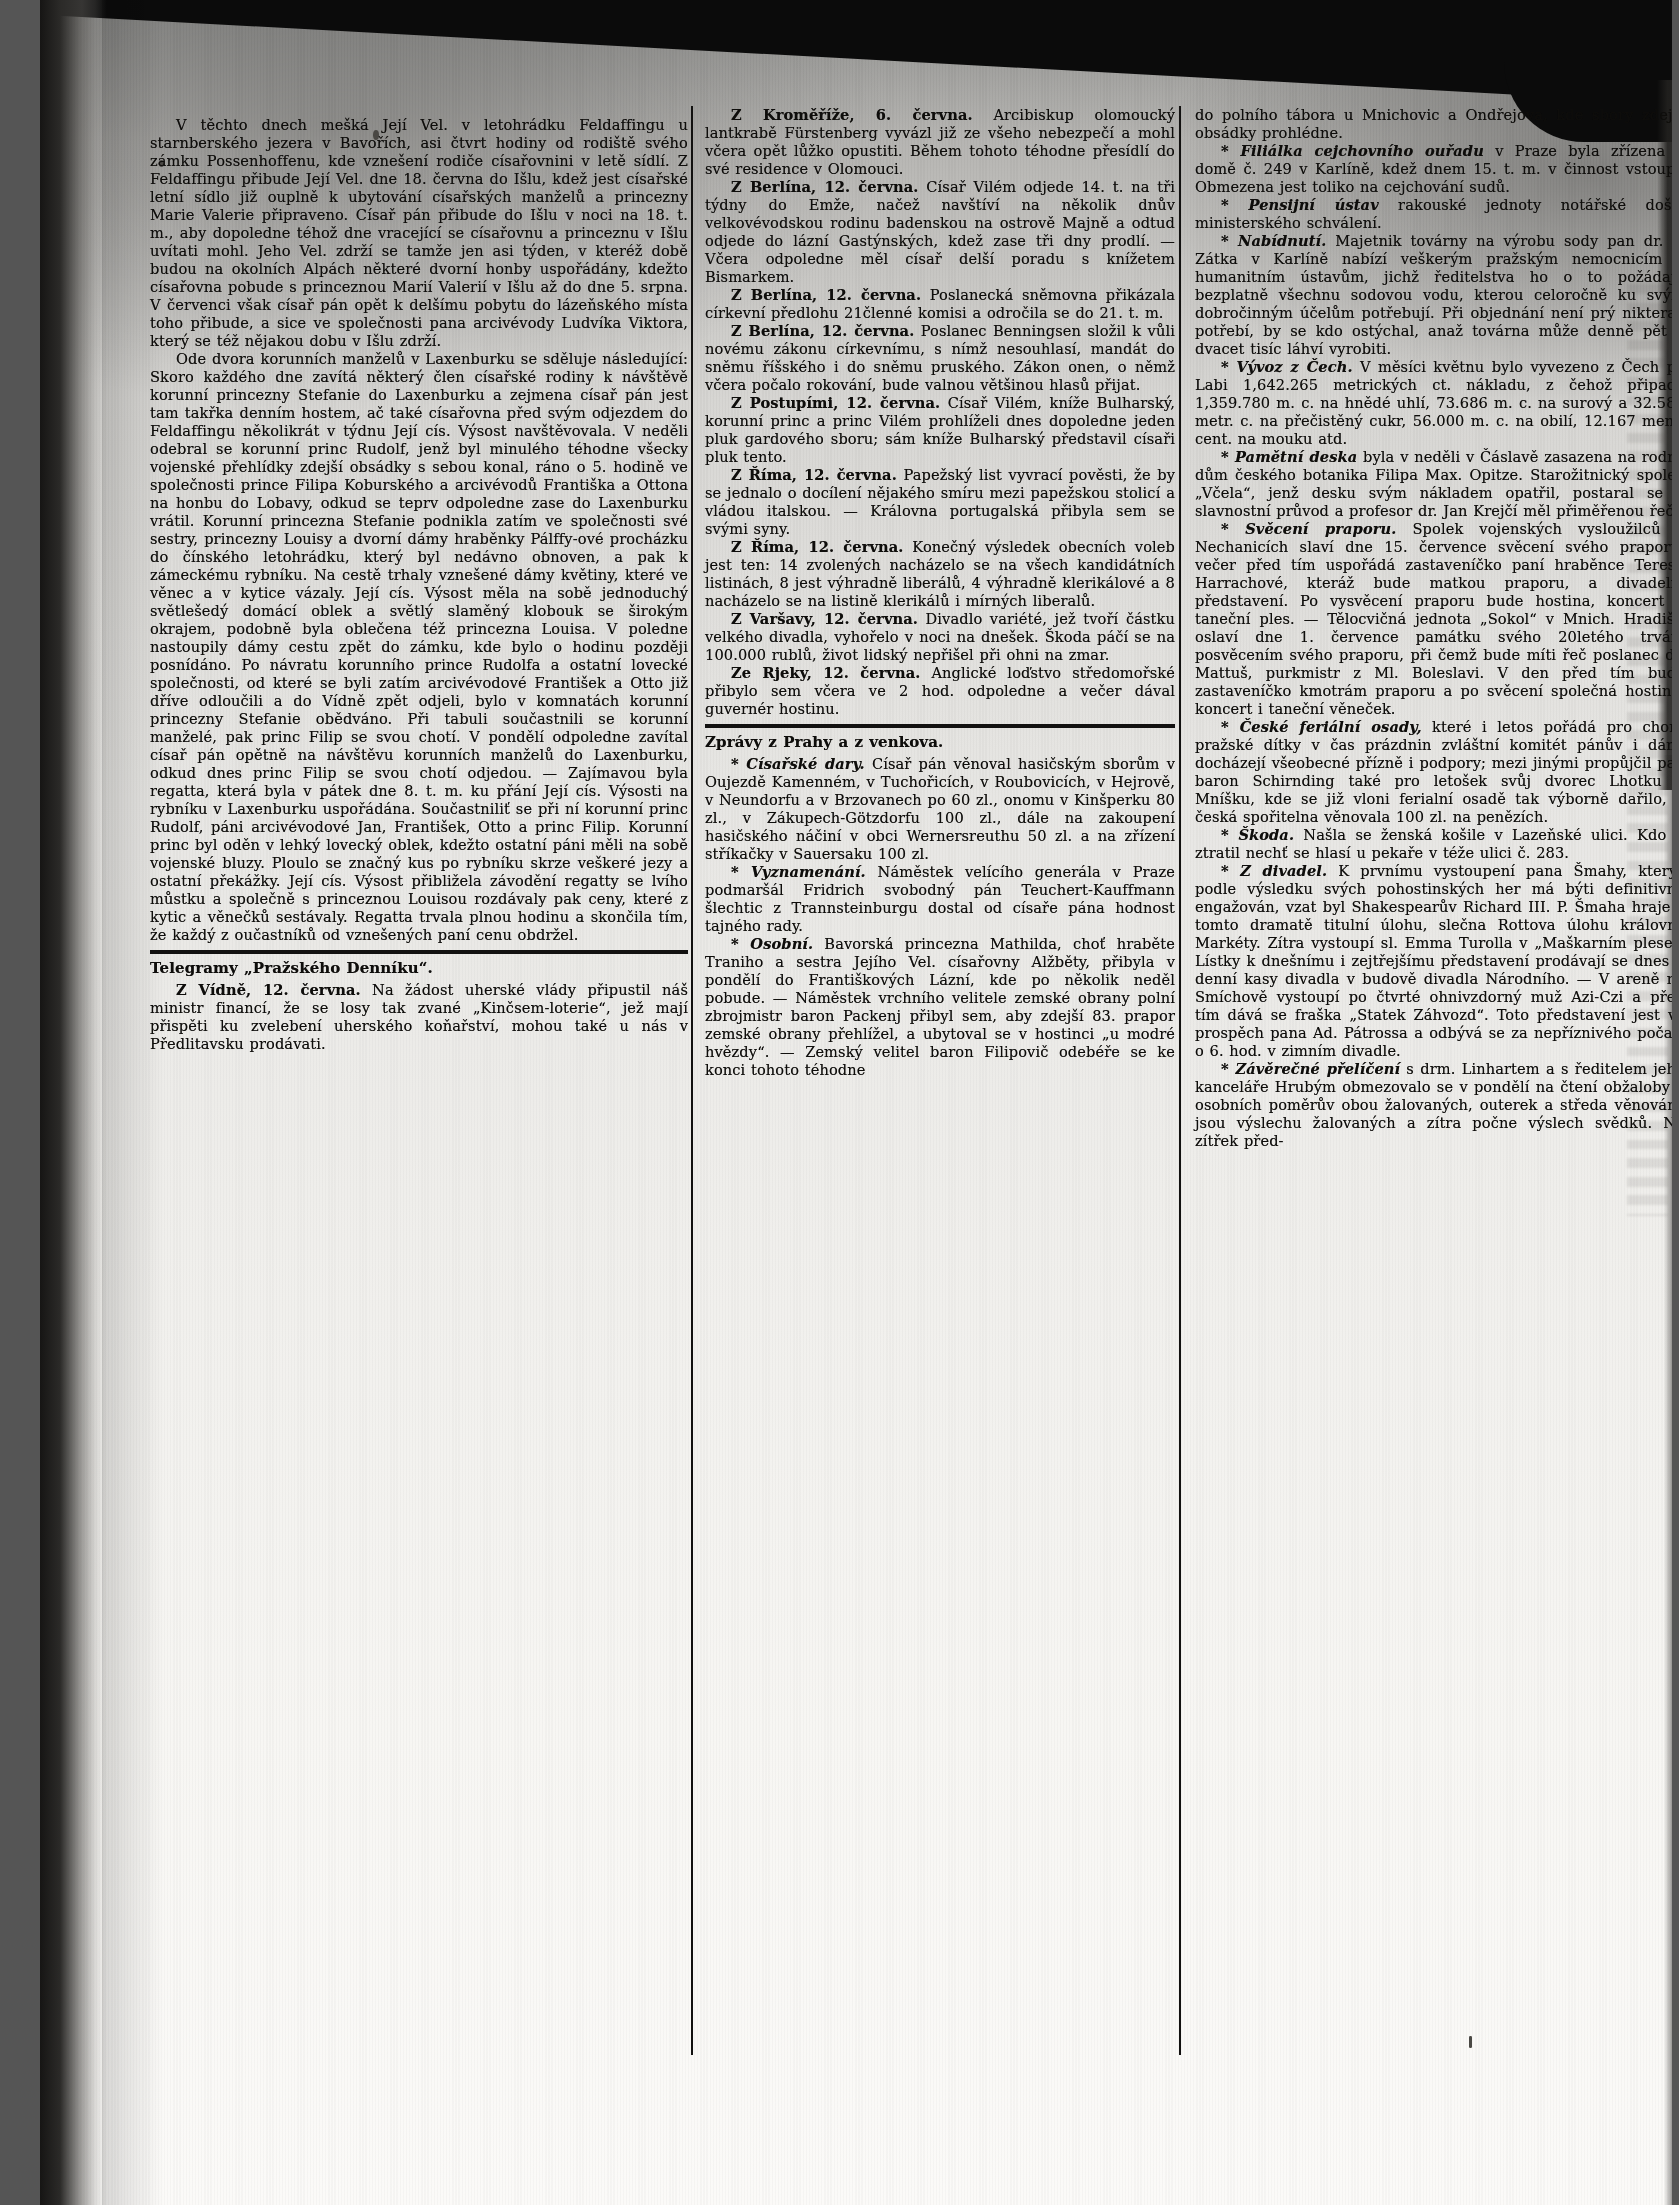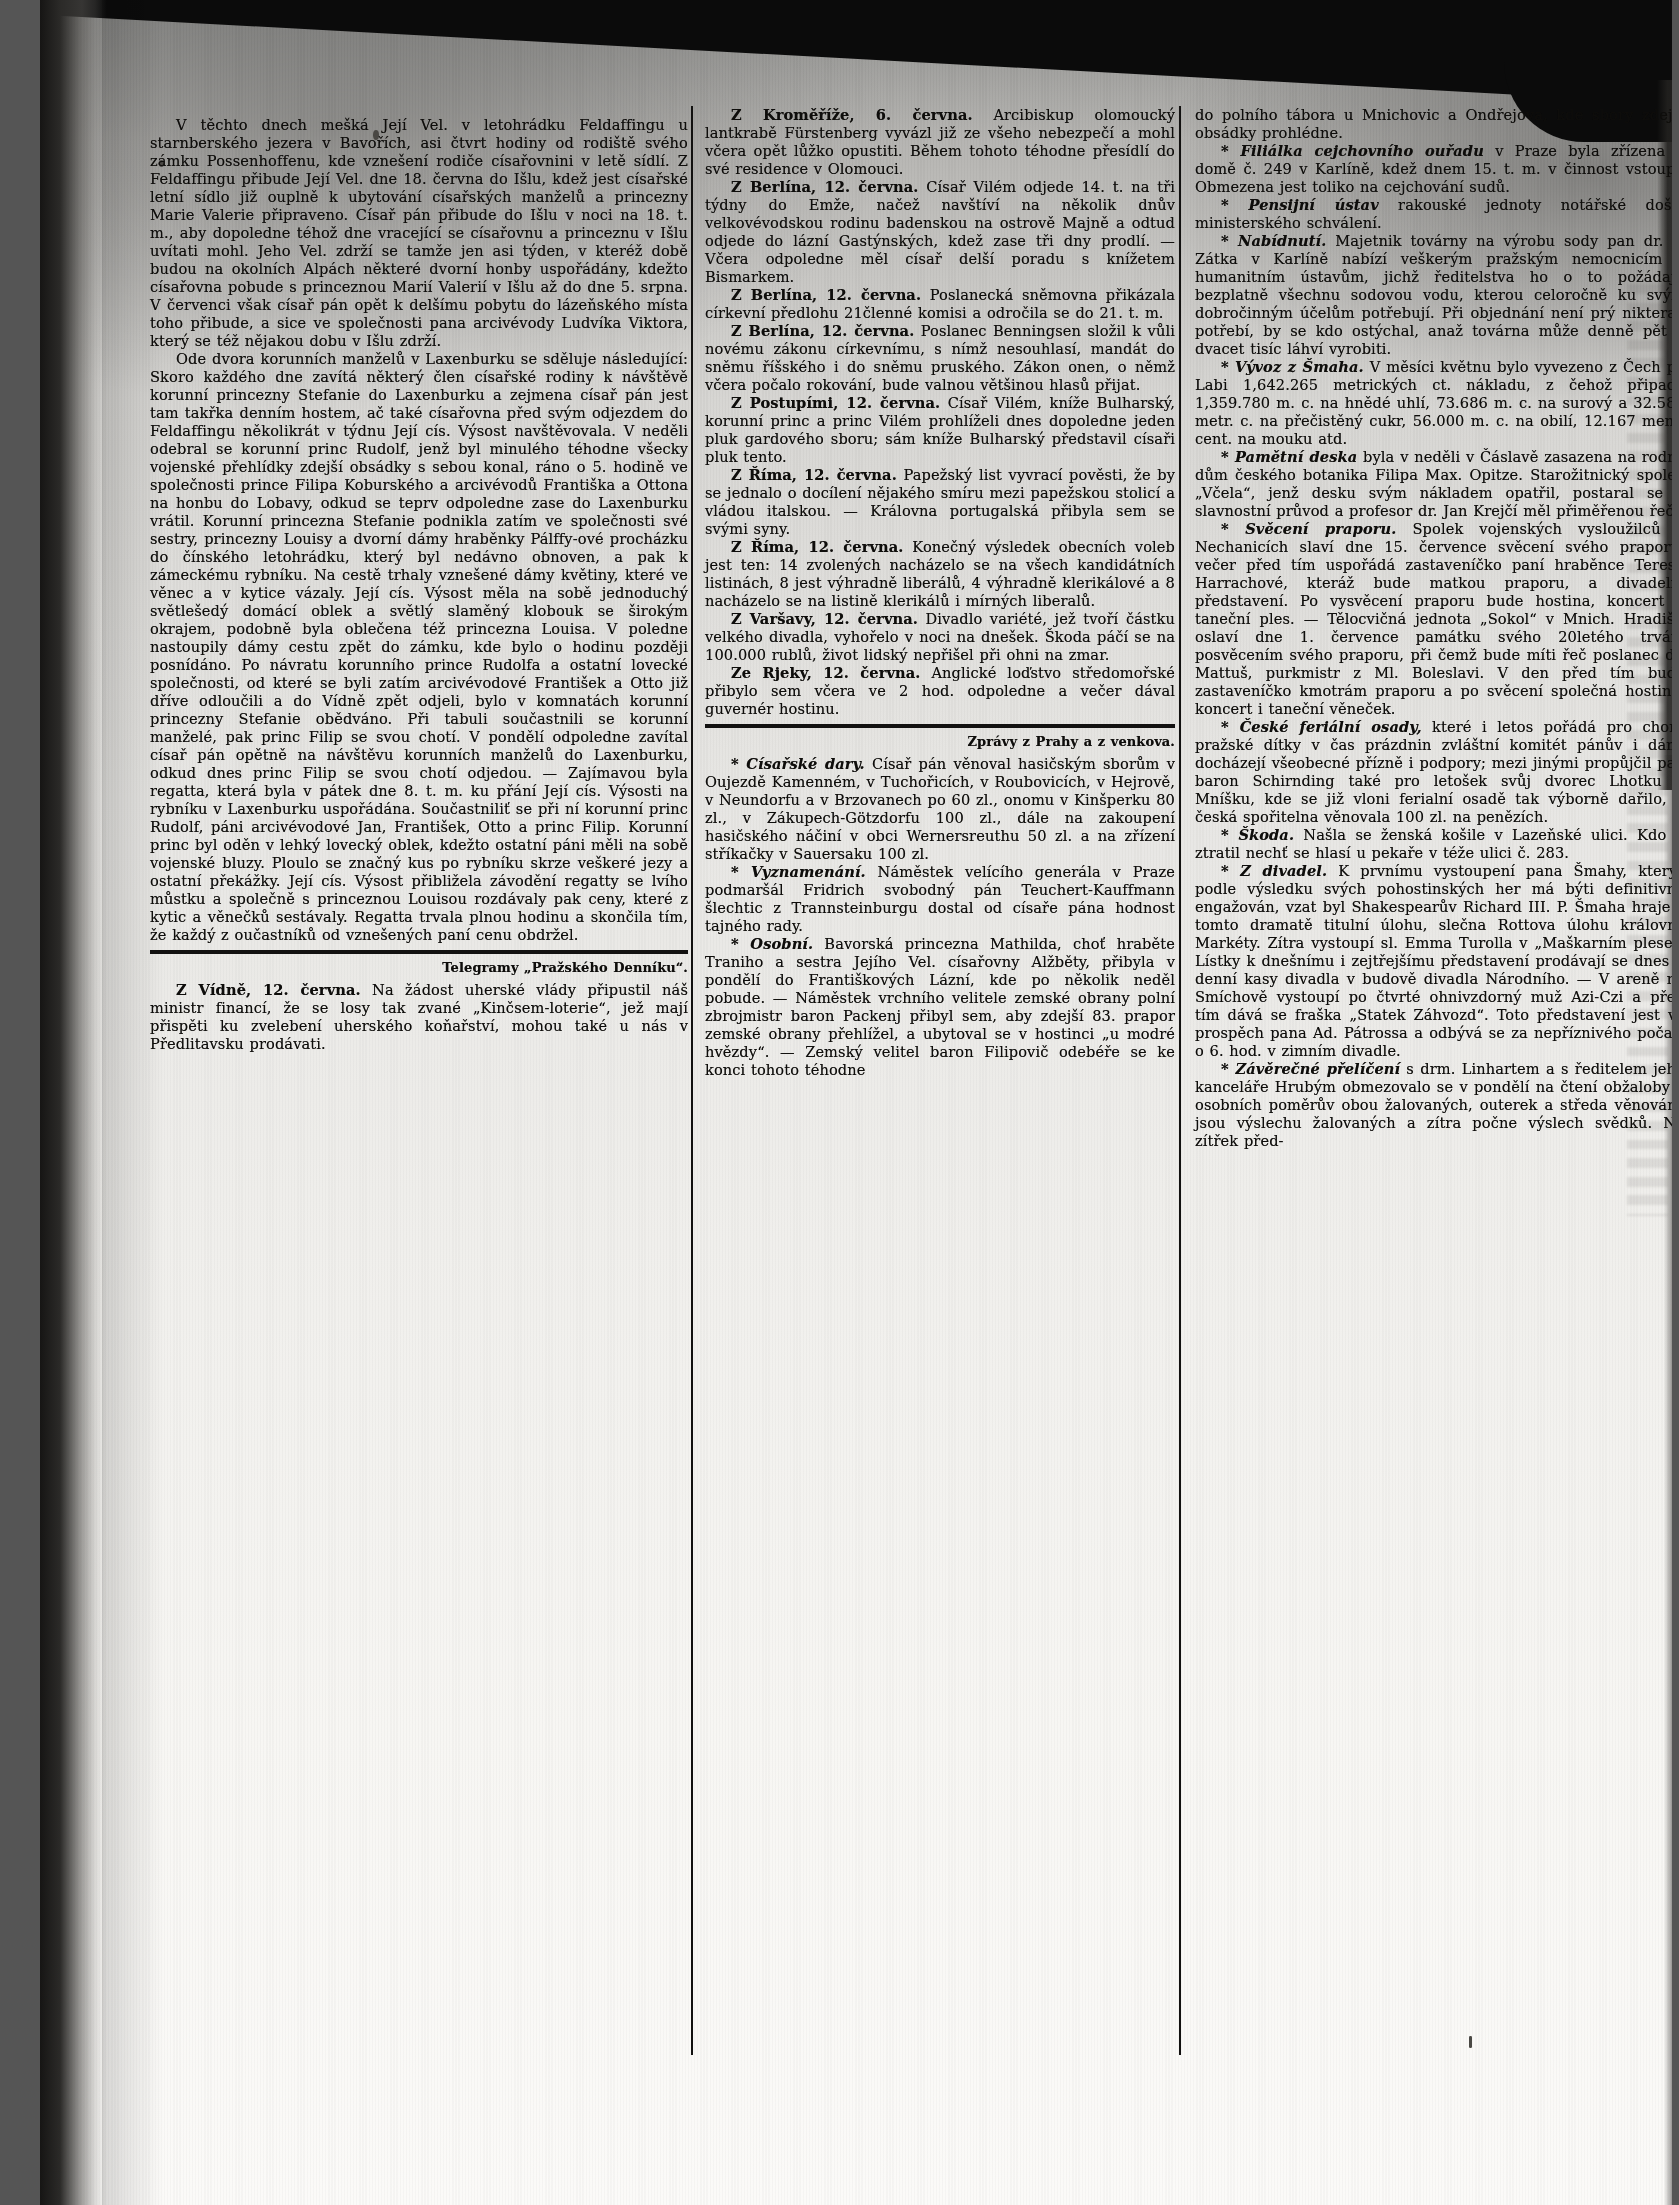--- a/index.html
+++ b/index.html
@@ -35,21 +35,21 @@
   .col p{margin:0;text-indent:26px;text-shadow:0 0 0.4px rgba(20,18,16,.55);}
   .col p.noindent{text-indent:0;}
   #col1{left:110px;width:538px;top:9.8px;}
   #col2{left:665px;width:470px;}
   #col3{left:1155px;width:490px;}
   .vrule{position:absolute;top:106px;width:1.8px;height:1949px;background:#121110;}
   #rule1{left:651px;}
   #rule2{left:1139px;}
   .dateline{font-weight:bold;}
   .lead{font-style:italic;font-weight:bold;}
-  .col-header{margin:4.4px 0 2.7px 0;font-size:13px;line-height:20.4px;font-weight:bold;text-align:right;text-indent:0;text-shadow:0 0 0.4px rgba(20,18,16,.55);}
+  .col-header{margin:4.4px 0 2.7px 0;font-size:15px;line-height:20.4px;font-weight:bold;text-align:left;text-indent:0;text-shadow:0 0 0.4px rgba(20,18,16,.55);}
   .rule{height:3.6px;background:#121110;margin:6.2px 0 1.8px 0;}
 </style>
 </head>
 <body>
 
 <div id="page">
 
   <div class="top-wedge"></div>
   <div class="corner-blob"></div>
   <div class="left-strip"></div>
@@ -87,21 +87,21 @@
         <div class="col-header">Zprávy z Prahy a z venkova.</div>
         <p><span class="lead">* Císařské dary.</span> Císař pán věnoval hasičským sborům v Oujezdě Kamenném, v Tuchořicích, v Roubovicích, v Hejrově, v Neundorfu a v Brzovanech po 60 zl., onomu v Kinšperku 80 zl., v Zákupech-Götzdorfu 100 zl., dále na zakoupení hasičského náčiní v obci Wernersreuthu 50 zl. a na zřízení stříkačky v Sauersaku 100 zl.</p>
         <p><span class="lead">* Vyznamenání.</span> Náměstek velícího generála v Praze podmaršál Fridrich svobodný pán Teuchert-Kauffmann šlechtic z Trannsteinburgu dostal od císaře pána hodnost tajného rady.</p>
         <p><span class="lead">* Osobní.</span> Bavorská princezna Mathilda, choť hraběte Traniho a sestra Jejího Vel. císařovny Alžběty, přibyla v pondělí do Františkových Lázní, kde po několik neděl pobude. — Náměstek vrchního velitele zemské obrany polní zbrojmistr baron Packenj přibyl sem, aby zdejší 83. prapor zemské obrany přehlížel, a ubytoval se v hostinci „u modré hvězdy“. — Zemský velitel baron Filipovič odebéře se ke konci tohoto téhodne</p>
       </div>
     <div class="col" id="col3">
         <p class="noindent">do polního tábora u Mnichovic a Ondřejova, kde sbory zdejší obsádky prohlédne.</p>
         <p><span class="lead">* Filiálka cejchovního ouřadu</span> v Praze byla zřízena v domě č. 249 v Karlíně, kdež dnem 15. t. m. v činnost vstoupí. Obmezena jest toliko na cejchování sudů.</p>
         <p><span class="lead">* Pensijní ústav</span> rakouské jednoty notářské došel ministerského schválení.</p>
         <p><span class="lead">* Nabídnutí.</span> Majetnik továrny na výrobu sody pan dr. F. Zátka v Karlíně nabízí veškerým pražským nemocnicím a humanitním ústavům, jichž ředitelstva ho o to požádají, bezplatně všechnu sodovou vodu, kterou celoročně ku svým dobročinným účelům potřebují. Při objednání není prý nikterak potřebí, by se kdo ostýchal, anaž továrna může denně pět a dvacet tisíc láhví vyrobiti.</p>
-        <p><span class="lead">* Vývoz z Šmaha.</span> V měsíci květnu bylo vyvezeno z Čech po Labi 1,642.265 metrických ct. nákladu, z čehož připadá 1,359.780 m. c. na hnědé uhlí, 73.686 m. c. na surový a 32.584 metr. c. na přečistěný cukr, 56.000 m. c. na obilí, 12.167 ment. cent. na mouku atd.</p>
+        <p><span class="lead">* Vývoz z Čech.</span> V měsíci květnu bylo vyvezeno z Čech po Labi 1,642.265 metrických ct. nákladu, z čehož připadá 1,359.780 m. c. na hnědé uhlí, 73.686 m. c. na surový a 32.584 metr. c. na přečistěný cukr, 56.000 m. c. na obilí, 12.167 ment. cent. na mouku atd.</p>
         <p><span class="lead">* Pamětní deska</span> byla v neděli v Čáslavě zasazena na rodný dům českého botanika Filipa Max. Opitze. Starožitnický spolek „Včela“, jenž desku svým nákladem opatřil, postaral se o slavnostní průvod a profesor dr. Jan Krejčí měl přiměřenou řeč.</p>
         <p><span class="lead">* Svěcení praporu.</span> Spolek vojenských vysloužilců v Nechanicích slaví dne 15. července svěcení svého praporu; večer před tím uspořádá zastaveníčko paní hraběnce Teresii Harrachové, kteráž bude matkou praporu, a divadelní představení. Po vysvěcení praporu bude hostina, koncert a taneční ples. — Tělocvičná jednota „Sokol“ v Mnich. Hradišti oslaví dne 1. července památku svého 20letého trvání posvěcením svého praporu, při čemž bude míti řeč poslanec dr. Mattuš, purkmistr z Ml. Boleslavi. V den před tím bude zastaveníčko kmotrám praporu a po svěcení společná hostina, koncert i taneční věneček.</p>
         <p><span class="lead">* České feriální osady,</span> které i letos pořádá pro choré pražské dítky v čas prázdnin zvláštní komitét pánův i dám, docházejí všeobecné přízně i podpory; mezi jinými propůjčil pan baron Schirnding také pro letošek svůj dvorec Lhotku u Mníšku, kde se již vloni ferialní osadě tak výborně dařilo, a česká spořitelna věnovala 100 zl. na penězích.</p>
         <p><span class="lead">* Škoda.</span> Našla se ženská košile v Lazeňské ulici. Kdo ji ztratil nechť se hlasí u pekaře v téže ulici č. 283.</p>
         <p><span class="lead">* Z divadel.</span> K prvnímu vystoupení pana Šmahy, kterýž podle výsledku svých pohostinských her má býti definitivně engažován, vzat byl Shakespearův Richard III. P. Šmaha hraje v tomto dramatě titulní úlohu, slečna Rottova úlohu královny Markéty. Zítra vystoupí sl. Emma Turolla v „Maškarním plese“. Lístky k dnešnímu i zejtřejšímu představení prodávají se dnes u denní kasy divadla v budově divadla Národního. — V areně na Smíchově vystoupí po čtvrté ohnivzdorný muž Azi-Czi a před tím dává se fraška „Statek Záhvozd“. Toto představení jest ve prospěch pana Ad. Pátrossa a odbývá se za nepříznivého počasí o 6. hod. v zimním divadle.</p>
         <p><span class="lead">* Závěrečné přelíčení</span> s drm. Linhartem a s ředitelem jeho kanceláře Hrubým obmezovalo se v pondělí na čtení obžaloby a osobních poměrův obou žalovaných, outerek a středa věnovány jsou výslechu žalovaných a zítra počne výslech svědků. Na zítřek před-</p>
       </div>
   </div>
 
 </div>

